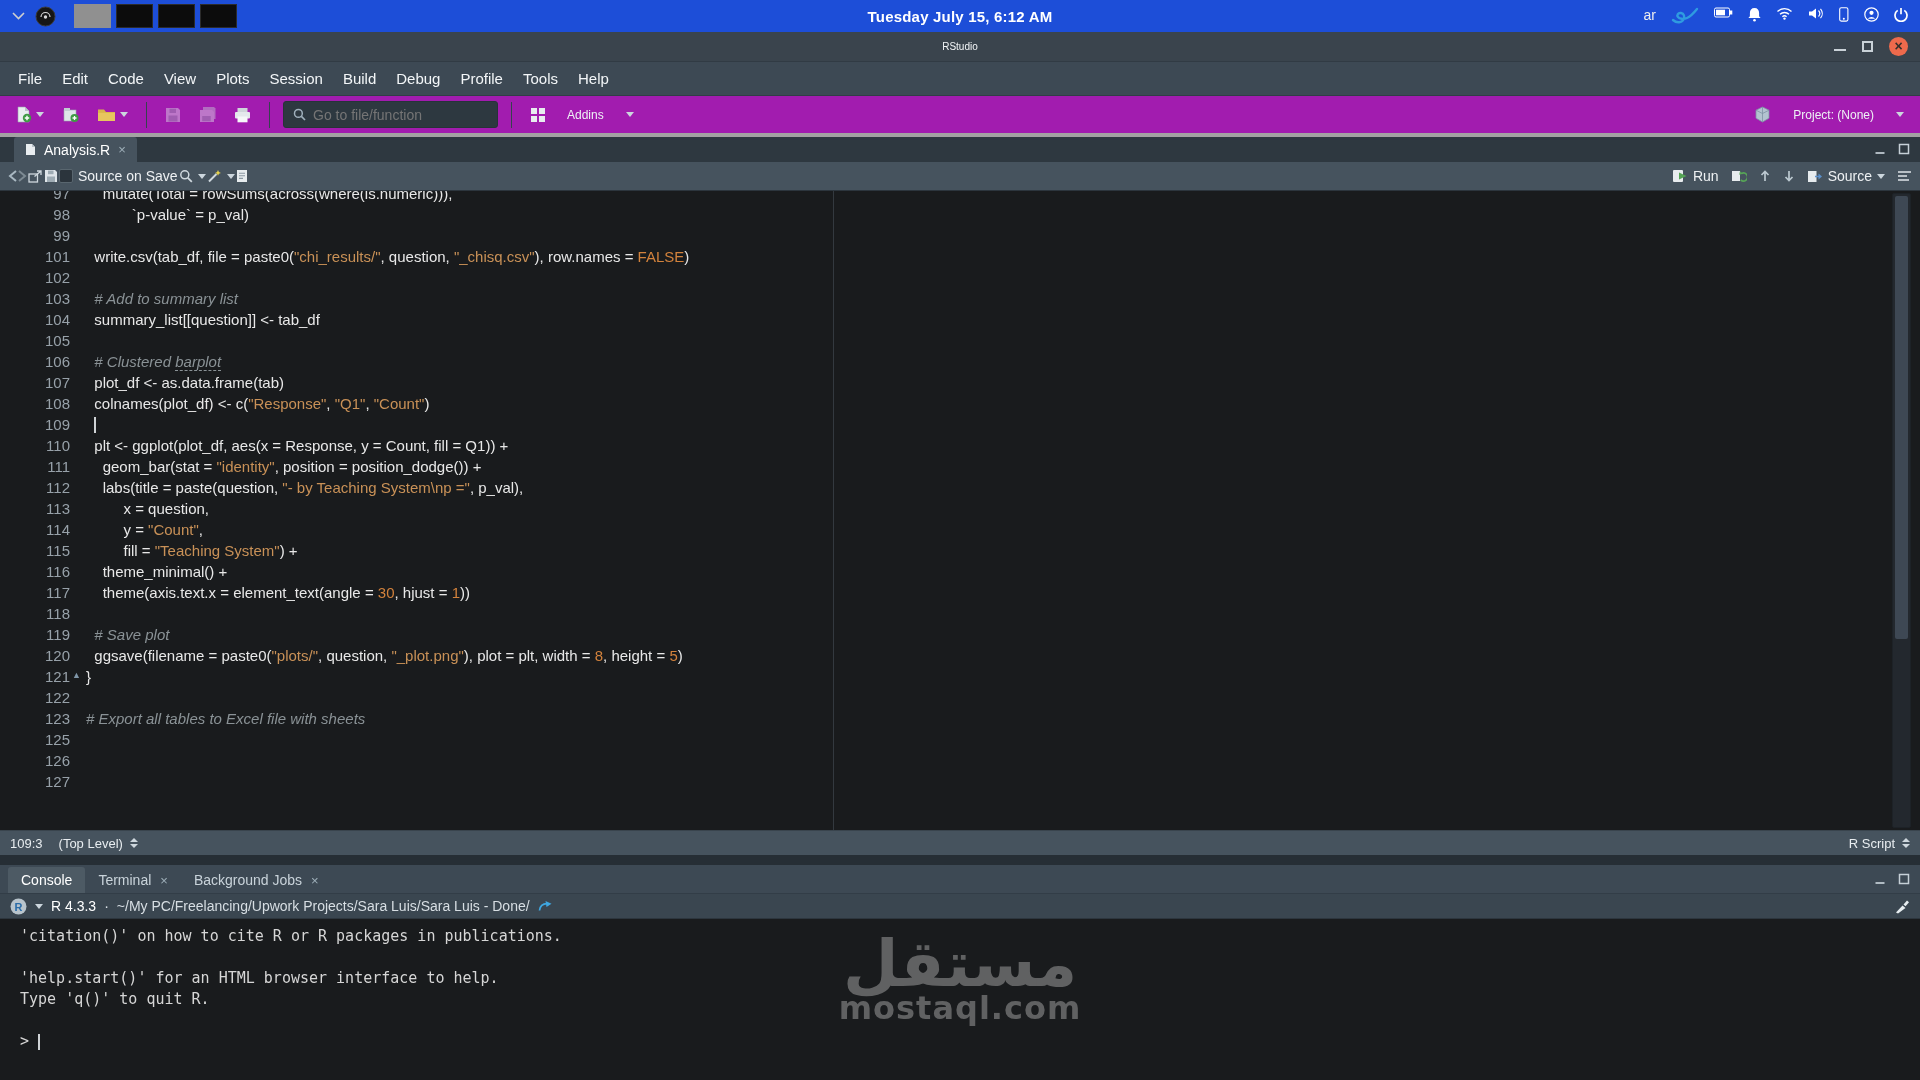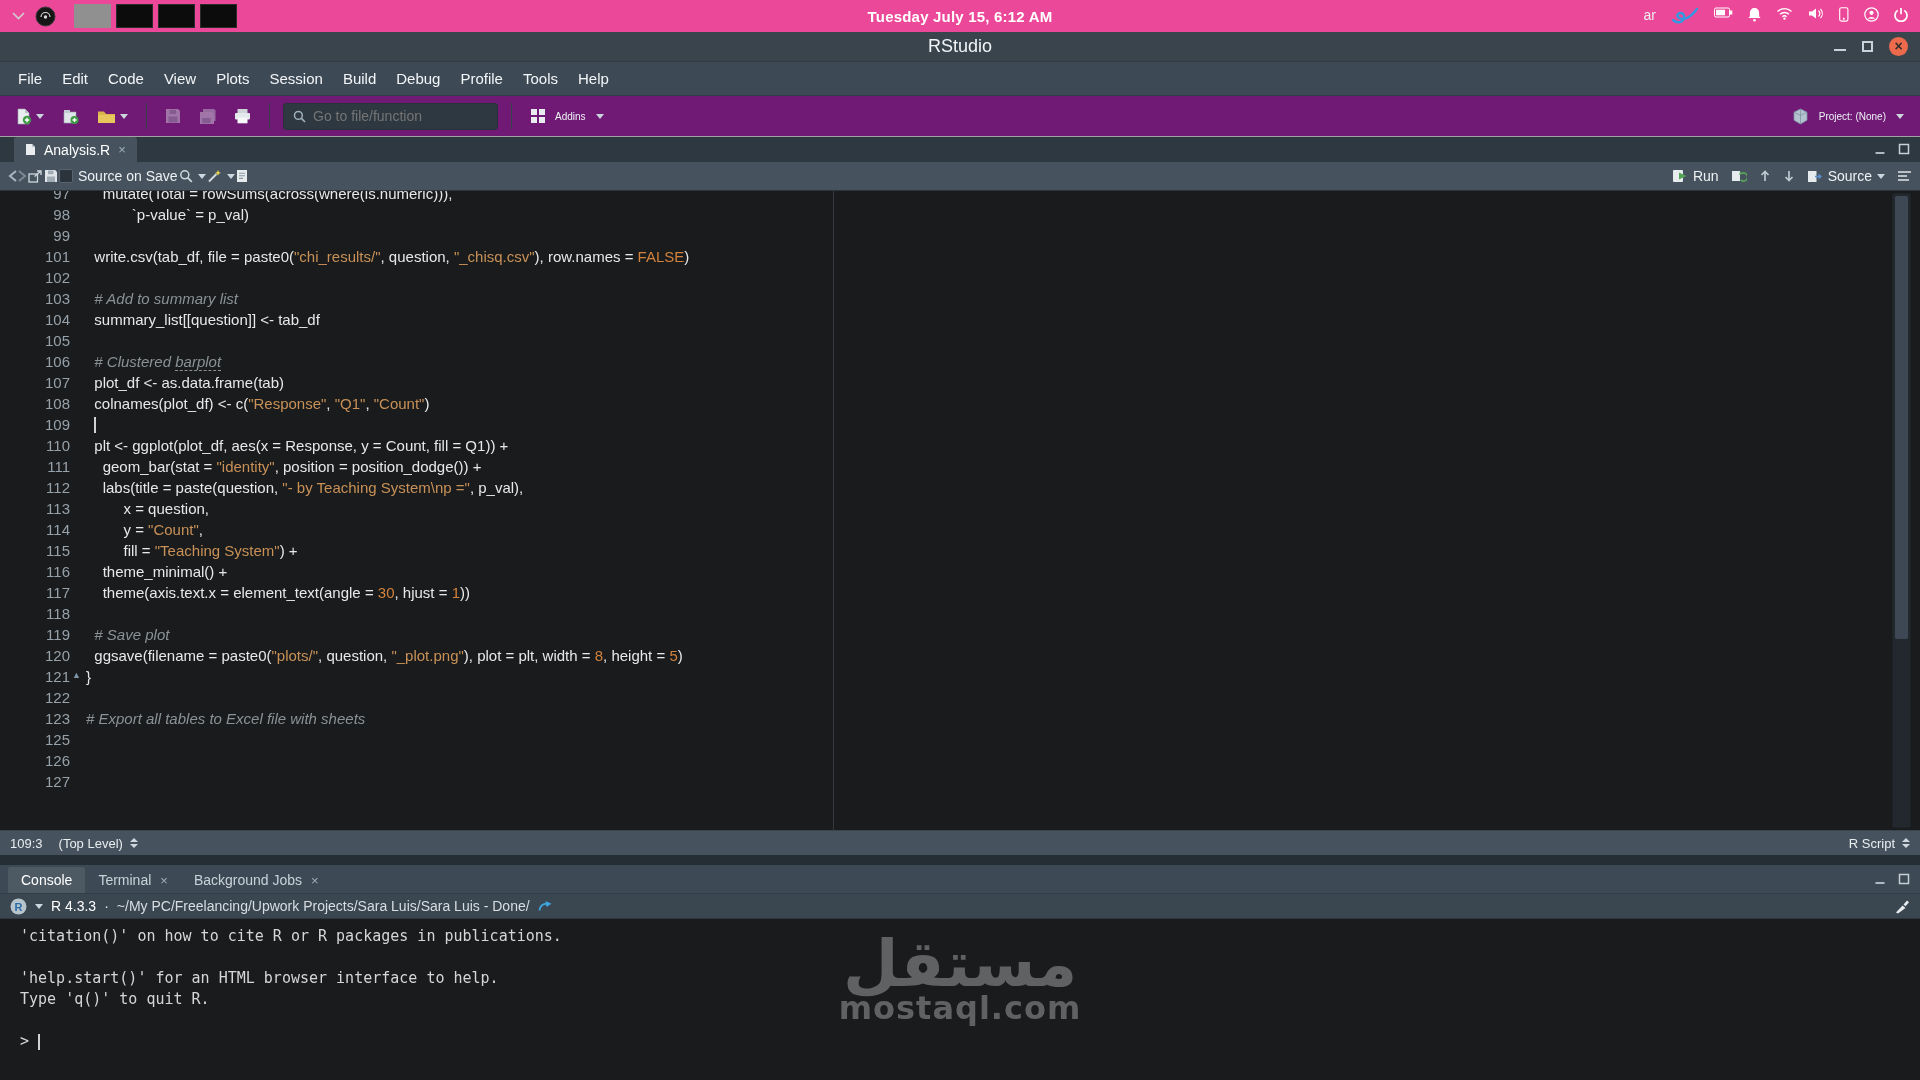--- a/index.html
+++ b/index.html
@@ -2,50 +2,50 @@
 <html><head>
 <meta charset="utf-8">
 <style>
 *{margin:0;padding:0;box-sizing:border-box}
 html,body{width:1920px;height:1080px}
 body{overflow:hidden;background:#000;font-family:"Liberation Sans",sans-serif}
 .screen{position:relative;width:1920px;height:1080px;background:#3e4a54}
 svg{display:block}
 
 
-.os-bar{height:32px;background:#ec4899;display:flex;align-items:center;padding:0 12px;position:relative;color:#fff}
+.os-bar{height:32px;background:#1d4ed8;display:flex;align-items:center;padding:0 12px;position:relative;color:#fff}
 .os-left{display:flex;align-items:center;gap:10px}
 .win-boxes{display:flex;gap:5px;margin-left:8px}
 .win-box{width:37px;height:24px;background:#0c0c0c;border:1px solid #2b2b2b;display:inline-block}
 .win-box.active{background:#909090;border-color:#909090}
 .os-clock{position:absolute;left:50%;transform:translateX(-50%);font-size:15px;font-weight:bold;letter-spacing:.2px}
 .os-right{margin-left:auto;display:flex;align-items:flex-start;gap:15px}
 .tray-text{font-size:14px;color:#eee}
 .tray-icon{display:flex;align-items:center}
 
 
 .titlebar{height:30px;background:#3a444d;display:flex;align-items:center;justify-content:center;position:relative;border-bottom:1px solid #313b44}
-.title-text{color:#f2f5f7;font-size:18px}
+.title-text{color:#f2f5f7;font-size:10px}
 .win-controls{position:absolute;right:12px;display:flex;align-items:center;gap:16px}
 .wc-min{width:12px;height:2px;background:#c9d2d8;margin-top:7px}
 .wc-max{width:11px;height:11px;border:2px solid #c9d2d8}
 .close-btn{width:19px;height:19px;border-radius:50%;background:#ee6a4c;color:#35302b;font-size:14px;line-height:18px;text-align:center;font-weight:bold}
 
 
 .menubar{height:34px;background:#3d4954;display:flex;align-items:center;padding:0 8px;border-bottom:1px solid #323d47}
 .menu-item{color:#f3f6f8;font-size:15px;padding:5px 10px;border-radius:3px;cursor:default}
 
 
-.toolbar{height:41px;background:#701a75;display:flex;align-items:center;padding:0 10px;gap:8px;border-bottom:1px solid #a3a3a3}
+.toolbar{height:41px;background:#a21caf;display:flex;align-items:center;padding:0 10px;gap:8px;border-bottom:4px solid #a3a3a3}
 .tb-btn{display:flex;align-items:center;gap:4px;padding:4px 5px;border-radius:3px}
 .tb-btn.dim{opacity:.45}
 .tb-sep{width:1px;height:26px;background:#36434e;margin:0 5px}
 .goto-box{display:flex;align-items:center;gap:7px;background:#2d3840;border:1px solid #27323a;border-radius:3px;height:27px;width:215px;padding:0 9px}
 .goto-box input{background:transparent;border:none;outline:none;color:#9fb0bc;font-size:14px;font-family:"Liberation Sans",sans-serif;width:100%}
-.addins-btn,.project-btn{display:flex;align-items:center;gap:10px;color:#eef2f5;font-size:10px;padding:4px 6px}
+.addins-btn,.project-btn{display:flex;align-items:center;gap:22px;color:#eef2f5;font-size:12px;padding:4px 6px}
 .project-btn{margin-left:auto}
 .caret{width:0;height:0;border-left:4px solid transparent;border-right:4px solid transparent;border-top:5px solid #ccd6dd;display:inline-block}
 
 
 .tabstrip{height:25px;background:#2e3840;display:flex;align-items:flex-end;padding-left:14px;position:relative}
 .tab{height:25px;background:#46535e;color:#fff;font-size:14px;display:flex;align-items:center;gap:8px;padding:0 11px;border-radius:3px 3px 0 0}
 .tab-close{color:#9fb0ba;font-size:13px}
 .pane-controls{position:absolute;right:10px;top:6px;display:flex;gap:12px;align-items:center}
 .ed-toolbar{height:29px;background:#46535e;display:flex;align-items:center;padding:0 8px;gap:1px;font-size:14px;color:#eef1f3;border-bottom:1px solid #2c353d}
 .checkbox{width:14px;height:14px;background:#2b343c;border:1px solid #59666f;border-radius:2px}

